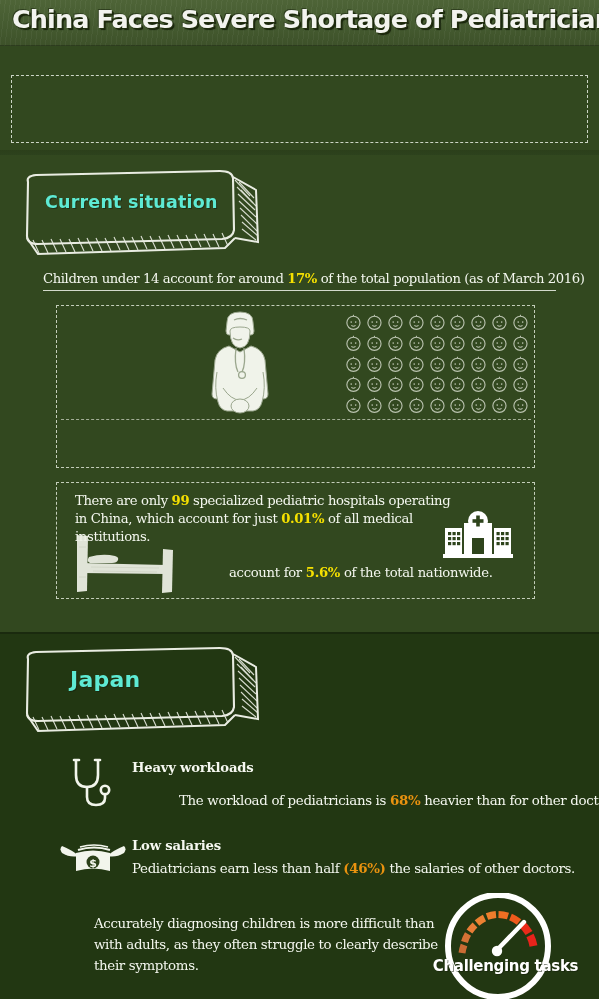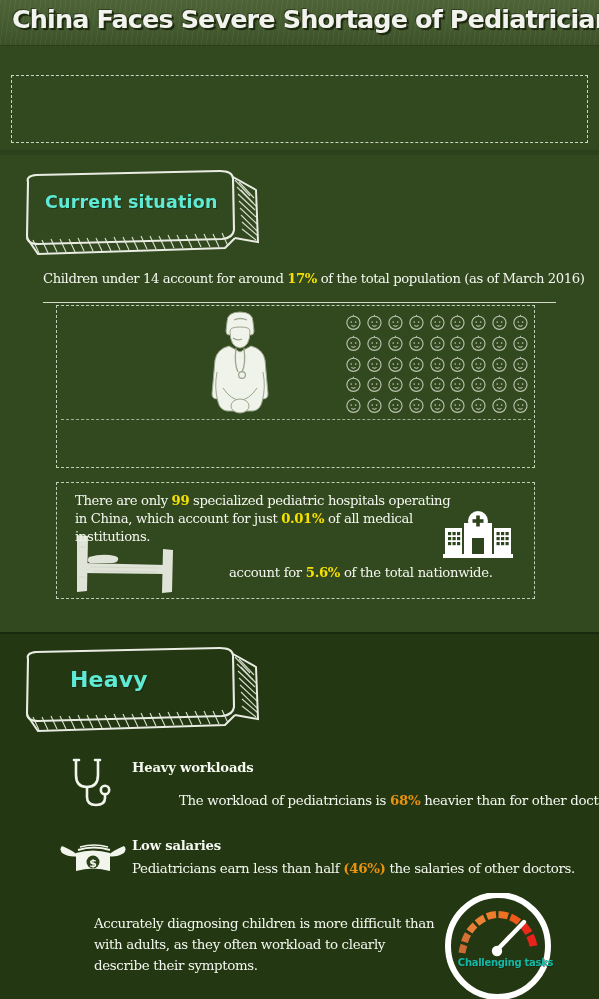--- a/index.html
+++ b/index.html
@@ -112,21 +112,21 @@
   .hl-orange { color: #e9920f; font-weight: bold; }
 
   
   .stat-line {
     position: absolute;
     left: 43px; top: 271px;
     width: 513px;
     text-align: right;
     font-size: 13.2px;
     letter-spacing: -0.4px;
-    padding-bottom: 16px;
+    padding-bottom: 4px;
     border-bottom: 1.5px solid rgba(240,245,235,0.85);
     white-space: nowrap;
   }
 
   
   .dashbox {
     position: absolute;
     border: 1.5px dashed rgba(238,244,230,0.78);
     box-sizing: border-box;
   }
@@ -235,22 +235,22 @@
     letter-spacing: -0.35px;
   }
   .gauge-wrap { position: absolute; left: 440px; top: 893px; }
   .gauge-label {
     position: absolute;
     left: 418px; top: 957px;
     width: 175px;
     text-align: center;
     font-family: "DejaVu Sans", sans-serif;
     font-weight: bold;
-    font-size: 10px;
-    color: #14b8a6;
+    font-size: 15px;
+    color: #ffffff;
     letter-spacing: -0.3px;
     text-shadow: 1px 1px 0 rgba(20,30,10,0.5);
   }
 </style>
 </head>
 <body>
 
 <div id="page">
 
   <div class="title-band"></div>
@@ -842,21 +842,21 @@
         <line x1="139" y1="68" x2="145" y2="81"></line>
           <line x1="148" y1="67" x2="154" y2="80"></line>
         <line x1="157" y1="67" x2="163" y2="80"></line>
           <line x1="166" y1="67" x2="172" y2="80"></line>
         <line x1="175" y1="66" x2="181" y2="79"></line>
           <line x1="184" y1="66" x2="190" y2="79"></line>
         <line x1="193" y1="66" x2="199" y2="79"></line>
           <line x1="202" y1="65" x2="208" y2="78"></line>
       </g>
     </svg>
-    <div class="banner-label" style="left:50px; top:22px; font-size:22px;">Heavy</div>
+    <div class="banner-label" style="left:50px; top:22px; font-size:22px;">Japan</div>
   </div>
 
   <div class="cause-row" style="left:78px; top:760px;">
     <div style="position:absolute; left:-10px; top:-3px;">
       <svg width="48" height="55" viewBox="0 0 48 55" fill="none" stroke="#f2f5ec" stroke-width="2.6" stroke-linecap="round">
         <path d="M8 4 L8 18 Q8 30 19 30 Q30 30 30 18 L30 4"></path>
         <path d="M6 3 L11 3"></path>
         <path d="M27 3 L32 3"></path>
         <path d="M19 30 L19 40 Q19 48 28 48 Q37 48 37 41 L37 37"></path>
         <circle cx="37" cy="33" r="4.2"></circle>
@@ -881,21 +881,21 @@
         <ellipse cx="33" cy="22" rx="6.5" ry="6.5" fill="#2b4018"></ellipse>
         <text x="33" y="26.5" font-size="11" font-family="'DejaVu Sans', sans-serif" font-weight="bold" fill="#f2f5ec" text-anchor="middle">$</text>
       </svg>
     </div>
     <div class="cause-title" style="position:absolute; left:54px; top:0px; white-space:nowrap;">Low salaries</div>
     <div class="cause-body chalk" style="position:absolute; left:54px; top:19px;">
       <span>Pediatricians earn less than half </span><span class="hl-orange">(46%)</span><span> the salaries of other doctors.</span>
     </div>
   </div>
 
-  <div class="closing-text chalk">Accurately diagnosing children is more difficult than with adults, as they often workload to clearly describe their symptoms.</div>
+  <div class="closing-text chalk">Accurately diagnosing children is more difficult than with adults, as they often struggle to clearly describe their symptoms.</div>
 
   <div class="gauge-wrap">
     <svg width="116" height="106" viewBox="0 0 116 106">
       <ellipse cx="58" cy="53" rx="50" ry="51" fill="none" stroke="#ffffff" stroke-width="6"></ellipse>
       <g stroke-linecap="butt">
         <path d="M22 60 A37 37 0 0 1 24 52" stroke="#e8743b" stroke-width="7" fill="none" opacity="0.85"></path>
         <path d="M24.5 49 A37 37 0 0 1 28 41" stroke="#e9783a" stroke-width="7" fill="none" opacity="0.9"></path>
         <path d="M29.5 38.5 A37 37 0 0 1 35 32" stroke="#ea7d37" stroke-width="7" fill="none"></path>
         <path d="M37 30 A37 37 0 0 1 44.5 25" stroke="#ec8132" stroke-width="7" fill="none"></path>
         <path d="M47 23.5 A37 37 0 0 1 56 21.5" stroke="#ee7d2c" stroke-width="7" fill="none"></path>

